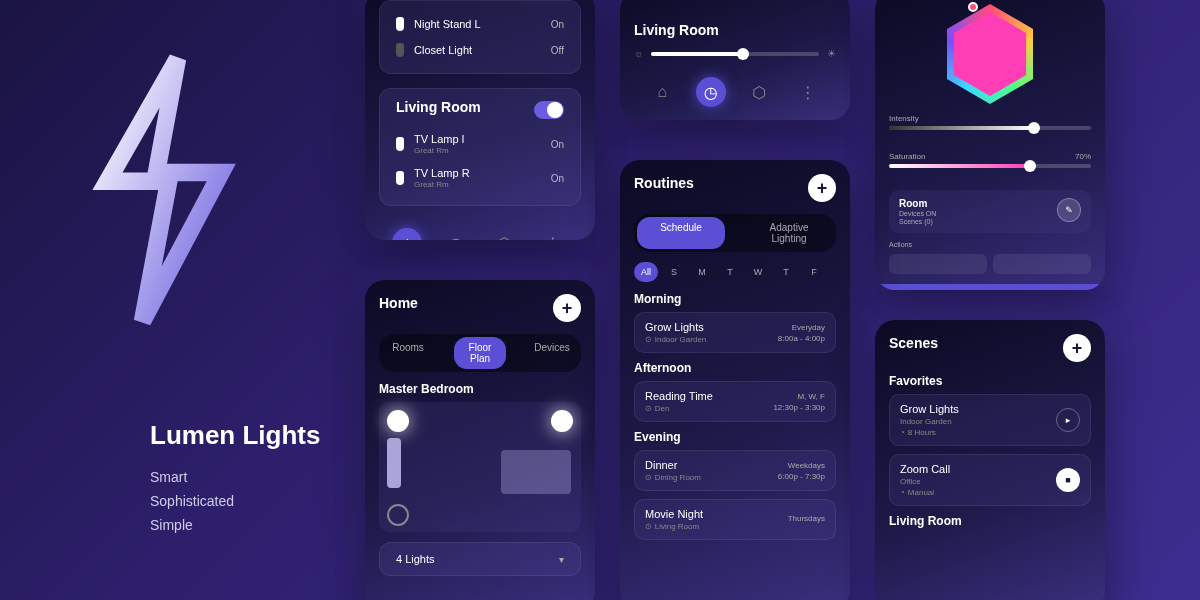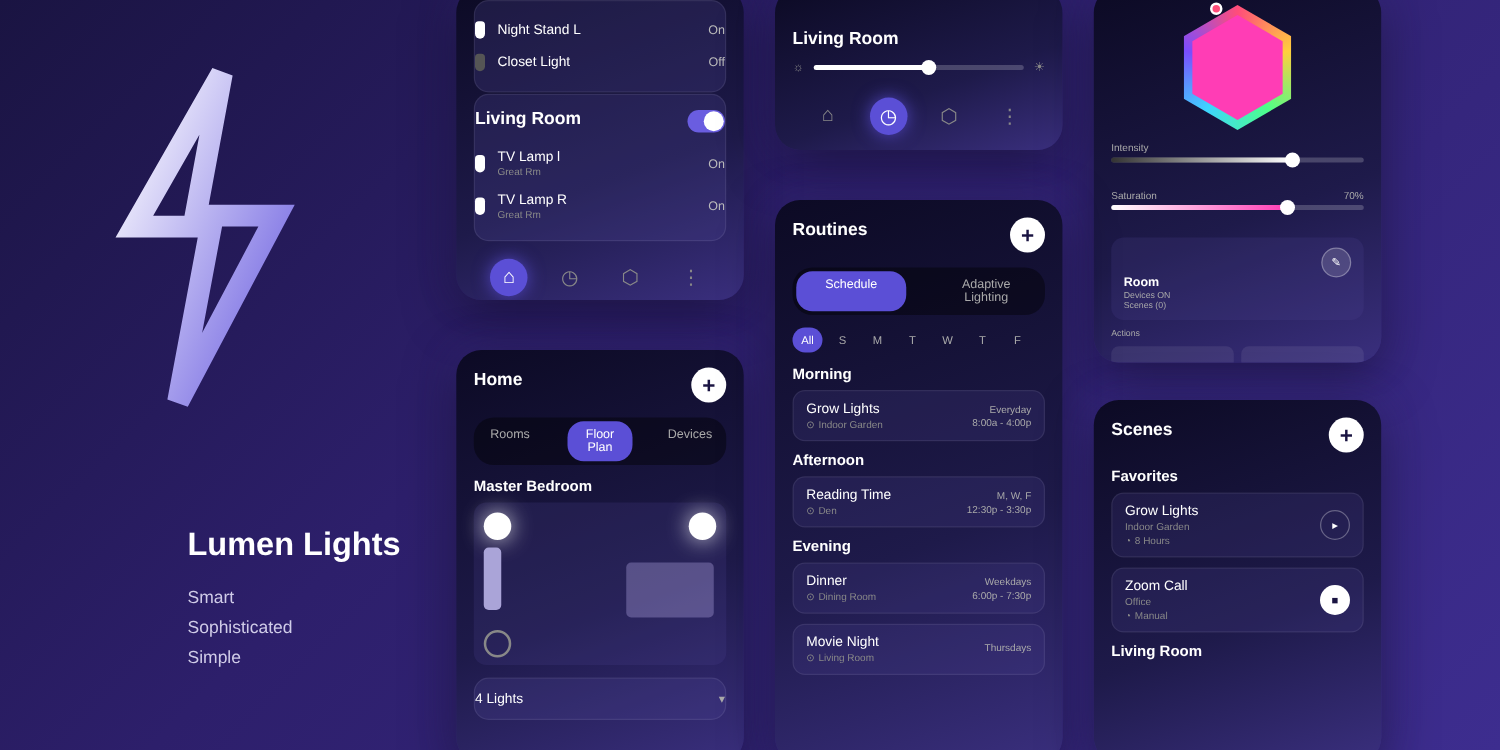--- a/index.html
+++ b/index.html
@@ -54,22 +54,22 @@
   display: flex; align-items: center; justify-content: center;
   font-size: 18px; font-weight: 700; cursor: pointer;
 }
 .tabs { display: flex; gap: 20px; background: rgba(0,0,0,0.4); border-radius: 16px; padding: 3px; margin-bottom: 10px; }
 .tab { flex: 1; text-align: center; padding: 5px 8px; font-size: 10px; border-radius: 13px; color: #aaa; cursor: pointer; }
 .tab.active { background: #5b4fd6; color: #fff; }
 .card {
   background: rgba(80,70,150,0.25);
   border: 1px solid rgba(255,255,255,0.08);
   border-radius: 12px;
-  padding: 10px 0;
-  margin-bottom: 1px;
+  padding: 10px 16px;
+  margin-bottom: 14px;
 }
 .card-row { display: flex; justify-content: space-between; align-items: center; padding: 6px 0; }
 .bulb-icon { width: 8px; height: 14px; background: #fff; border-radius: 3px 3px 4px 4px; margin-right: 10px; display: inline-block; }
 .bulb-icon.off { background: #555; }
 .row-left { display: flex; align-items: center; }
 .row-title { font-size: 11px; }
 .row-sub { font-size: 8px; color: #888; margin-top: 1px; }
 .row-state { font-size: 10px; color: #bbb; }
 .room-title { font-size: 14px; font-weight: 600; margin-bottom: 6px; }
 .toggle {
@@ -149,21 +149,21 @@
 }
 .scene-play {
   width: 24px; height: 24px; border: 1px solid rgba(255,255,255,0.3);
   border-radius: 50%; display: flex; align-items: center; justify-content: center;
   font-size: 9px; cursor: pointer;
 }
 .summary-box {
   background: rgba(80,70,150,0.2); border-radius: 10px; padding: 8px 10px;
   display: flex; justify-content: space-between; align-items: flex-start; margin-bottom: 8px;
 }
-.summary-title { font-size: 10px; font-weight: 600; margin-top: 23px; }
+.summary-title { font-size: 10px; font-weight: 600; }
 .summary-line { font-size: 7px; color: #aaa; margin-top: 1px; }
 .chip-row { display: flex; gap: 6px; margin-top: 6px; }
 .chip { flex: 1; background: rgba(255,255,255,0.08); border-radius: 6px; height: 20px; }
 .pin-icon { font-size: 8px; }
 </style>
 </head>
 <body>
 
 <div class="left-panel">
   <div class="logo-lightning">

